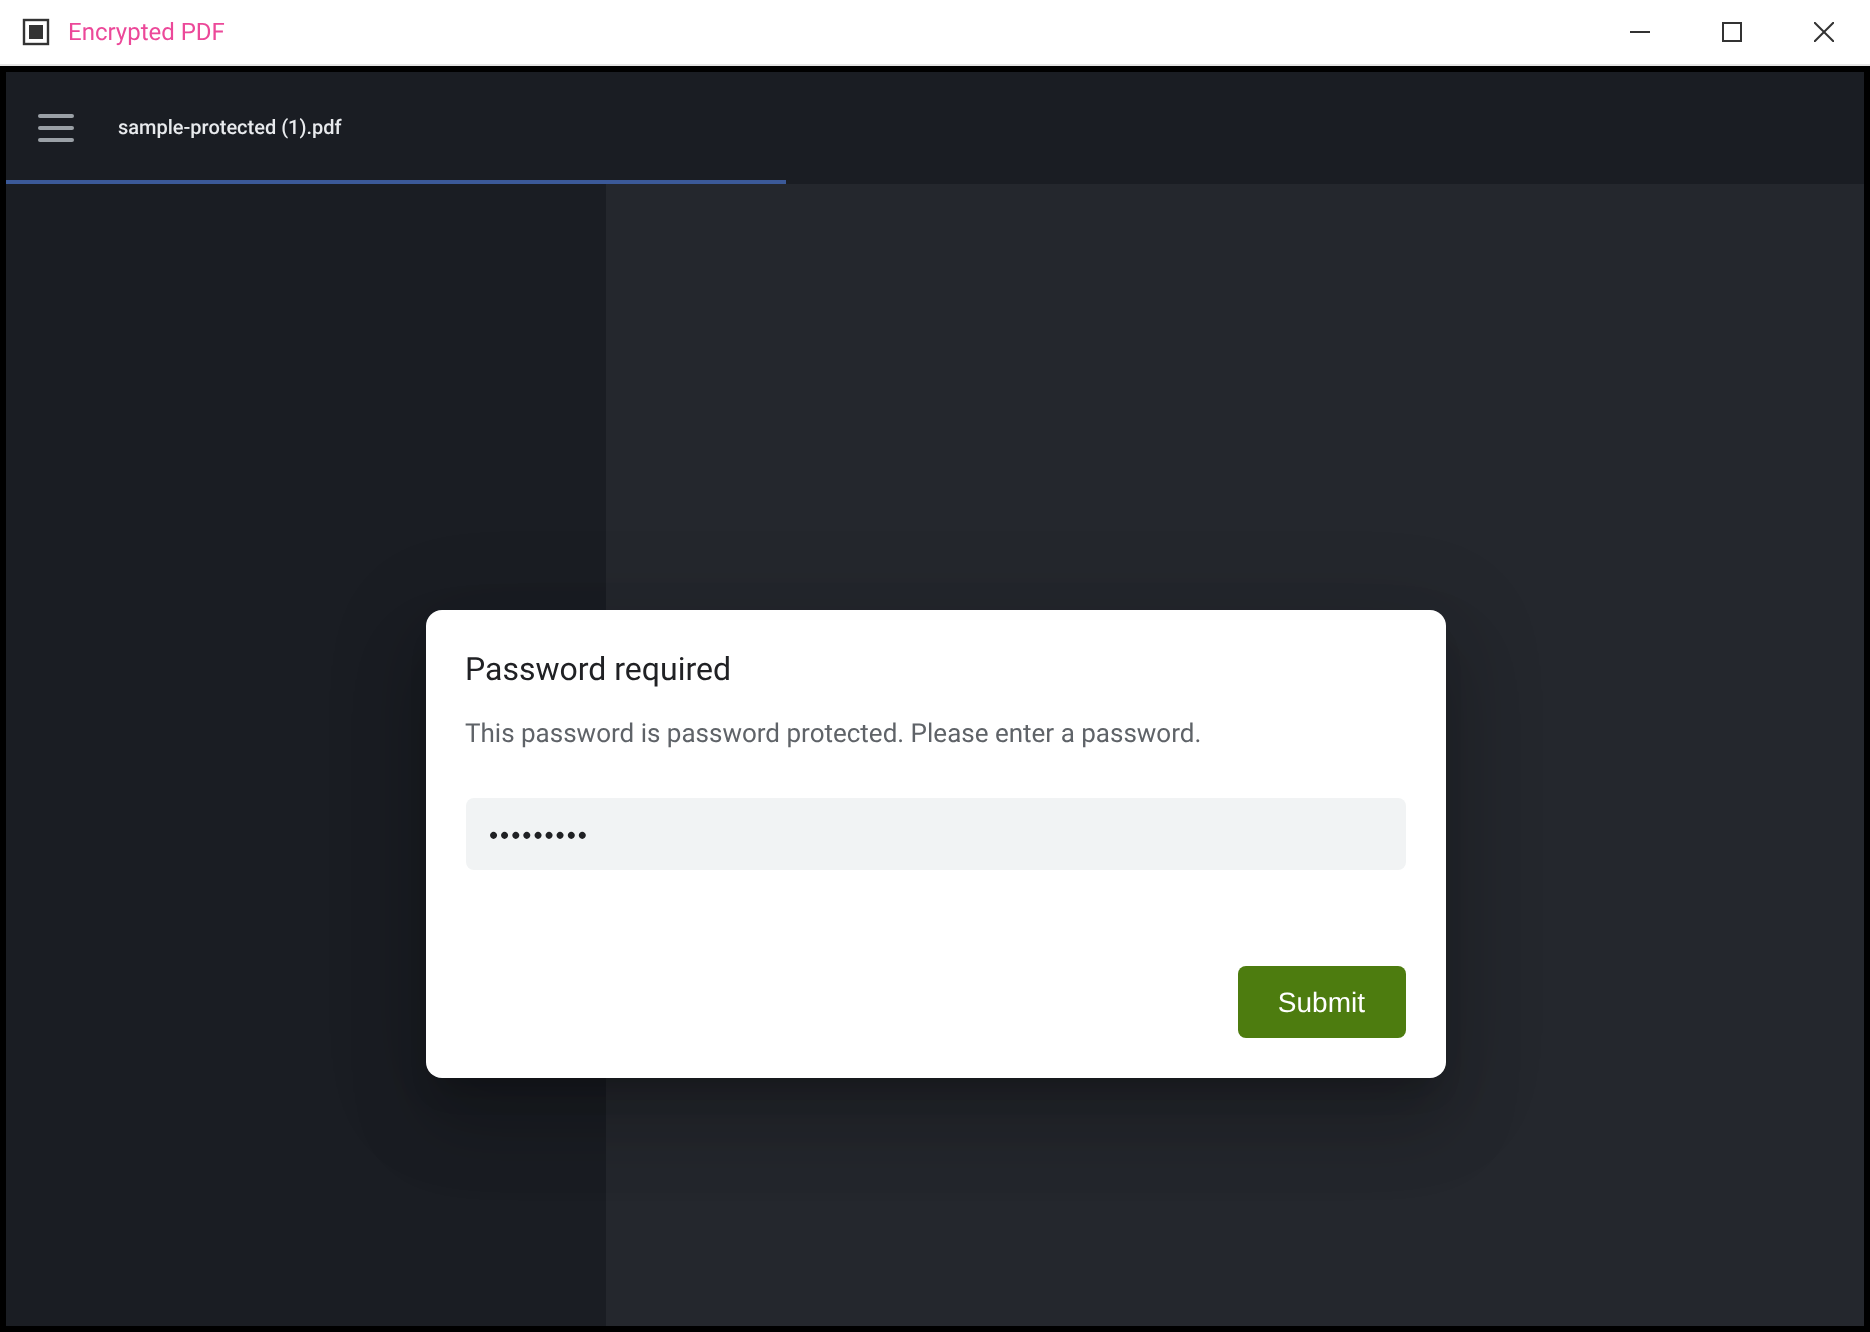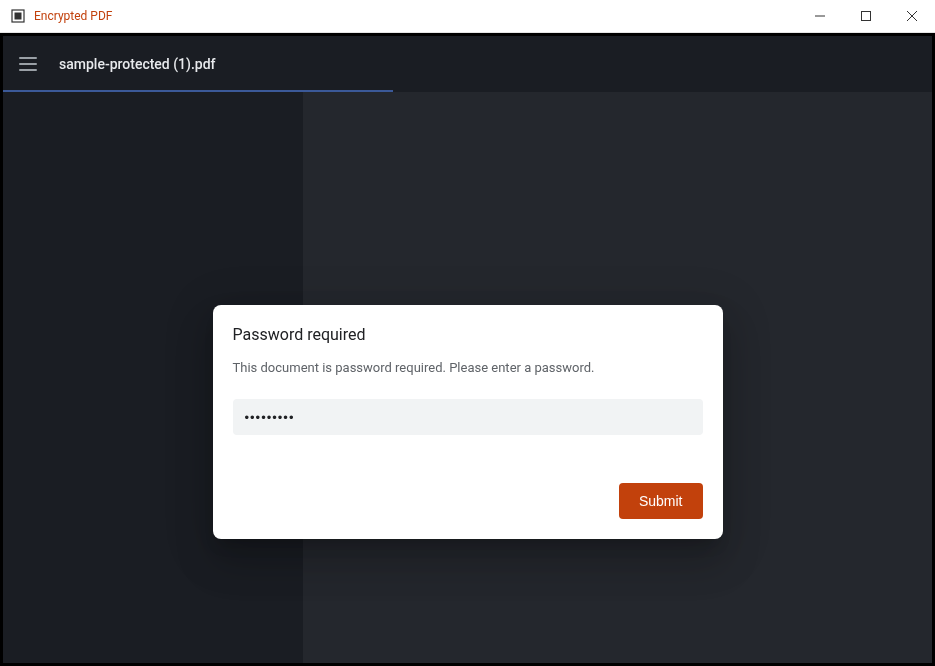--- a/index.html
+++ b/index.html
@@ -37,21 +37,21 @@
     }
     .titlebar-icon {
       width: 16px;
       height: 16px;
       display: flex;
       align-items: center;
       justify-content: center;
     }
     .titlebar-title {
       font-size: 12px;
-      color: #c2410c;
+      color: #ec4899;
     }
     .titlebar-controls {
       display: flex;
       height: 100%;
     }
     .titlebar-btn {
       width: 46px;
       height: 100%;
       display: flex;
       align-items: center;
@@ -96,21 +96,21 @@
       background: none;
       border: none;
     }
     .hamburger-line {
       width: 18px;
       height: 2px;
       background: #9aa0a6;
       border-radius: 1px;
     }
     .filename {
-      font-size: 14px;
+      font-size: 10px;
       color: #e8eaed;
       font-weight: 500;
     }
     .tab-indicator {
       position: absolute;
       bottom: 0;
       left: 0;
       width: 390px;
       height: 2px;
       background: #3b5998;
@@ -168,21 +168,21 @@
       color: #202124;
       outline: none;
       letter-spacing: 1px;
     }
     .modal-footer {
       display: flex;
       justify-content: flex-end;
       margin-top: 48px;
     }
     .submit-btn {
-      background: #c2410c;
+      background: #4d7c0f;
       color: #fff;
       border: none;
       border-radius: 4px;
       padding: 0 20px;
       height: 36px;
       font-size: 14px;
       font-weight: 500;
       cursor: pointer;
     }
   </style>
@@ -233,21 +233,21 @@
       </div>
 
       <div class="content-area">
         <div class="left-panel"></div>
         <div class="main-panel"></div>
       </div>
 
       <div class="modal-overlay">
         <div class="modal">
           <div class="modal-title">Password required</div>
-          <div class="modal-description">This document is password required. Please enter a password.</div>
+          <div class="modal-description">This password is password protected. Please enter a password.</div>
           <input type="password" class="password-input" value="•••••••••" style="">
           <div class="modal-footer">
             <button class="submit-btn">Submit</button>
           </div>
         </div>
       </div>
     </div>
   </div>
 </div>
 

